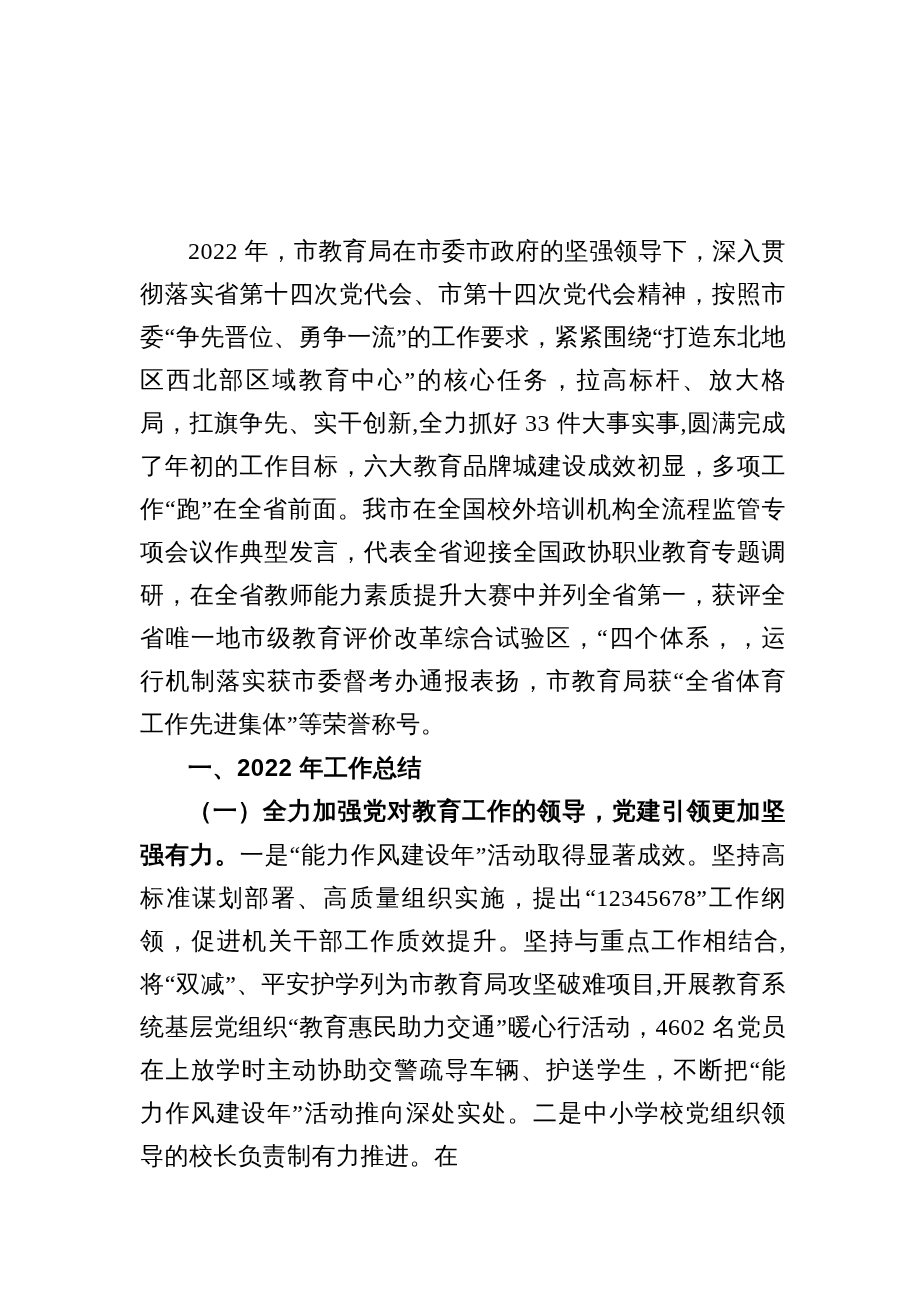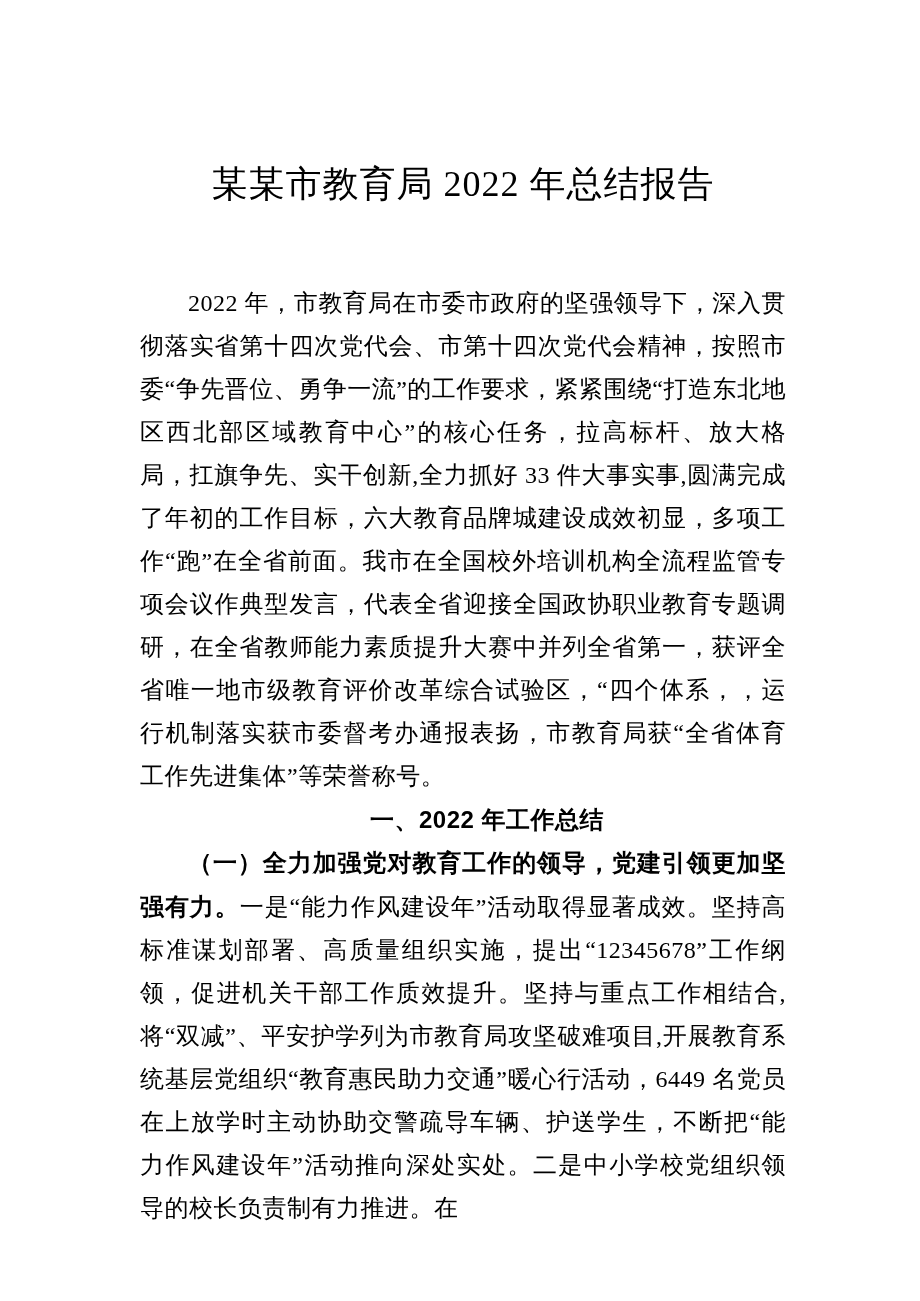--- a/index.html
+++ b/index.html
@@ -45,33 +45,31 @@
     margin-top: 72px;
   }
   .heading {
     margin: 0;
     font-size: 24px;
     line-height: 43px;
     font-weight: bold;
     font-family: "Liberation Sans", "DejaVu Sans", sans-serif;
     text-indent: 48px;
     letter-spacing: 0.5px;
-    text-align: center;
   }
   .lead {
     font-weight: bold;
     font-family: "Liberation Sans", "DejaVu Sans", sans-serif;
   }
 </style>
 </head>
 <body>
 
 <div class="page">
   <div class="content">
-    <h1 class="title">某某市教育局 2022 年总结报告</h1>
 
     <p class="body first-para">2022 年，市教育局在市委市政府的坚强领导下，深入贯彻落实省第十四次党代会、市第十四次党代会精神，按照市委“争先晋位、勇争一流”的工作要求，紧紧围绕“打造东北地区西北部区域教育中心”的核心任务，拉高标杆、放大格局，扛旗争先、实干创新,全力抓好 33 件大事实事,圆满完成了年初的工作目标，六大教育品牌城建设成效初显，多项工作“跑”在全省前面。我市在全国校外培训机构全流程监管专项会议作典型发言，代表全省迎接全国政协职业教育专题调研，在全省教师能力素质提升大赛中并列全省第一，获评全省唯一地市级教育评价改革综合试验区，“四个体系，，运行机制落实获市委督考办通报表扬，市教育局获“全省体育工作先进集体”等荣誉称号。</p>
 
     <h2 class="heading">一、2022 年工作总结</h2>
 
-    <p class="body"><span class="lead">（一）全力加强党对教育工作的领导，党建引领更加坚强有力。</span><span>一是“能力作风建设年”活动取得显著成效。坚持高标准谋划部署、高质量组织实施，提出“12345678”工作纲领，促进机关干部工作质效提升。坚持与重点工作相结合,将“双减”、平安护学列为市教育局攻坚破难项目,开展教育系统基层党组织“教育惠民助力交通”暖心行活动，6449 名党员在上放学时主动协助交警疏导车辆、护送学生，不断把“能力作风建设年”活动推向深处实处。二是中小学校党组织领导的校长负责制有力推进。在</span></p>
+    <p class="body"><span class="lead">（一）全力加强党对教育工作的领导，党建引领更加坚强有力。</span><span>一是“能力作风建设年”活动取得显著成效。坚持高标准谋划部署、高质量组织实施，提出“12345678”工作纲领，促进机关干部工作质效提升。坚持与重点工作相结合,将“双减”、平安护学列为市教育局攻坚破难项目,开展教育系统基层党组织“教育惠民助力交通”暖心行活动，4602 名党员在上放学时主动协助交警疏导车辆、护送学生，不断把“能力作风建设年”活动推向深处实处。二是中小学校党组织领导的校长负责制有力推进。在</span></p>
   </div>
 </div>
 
 </body></html>

